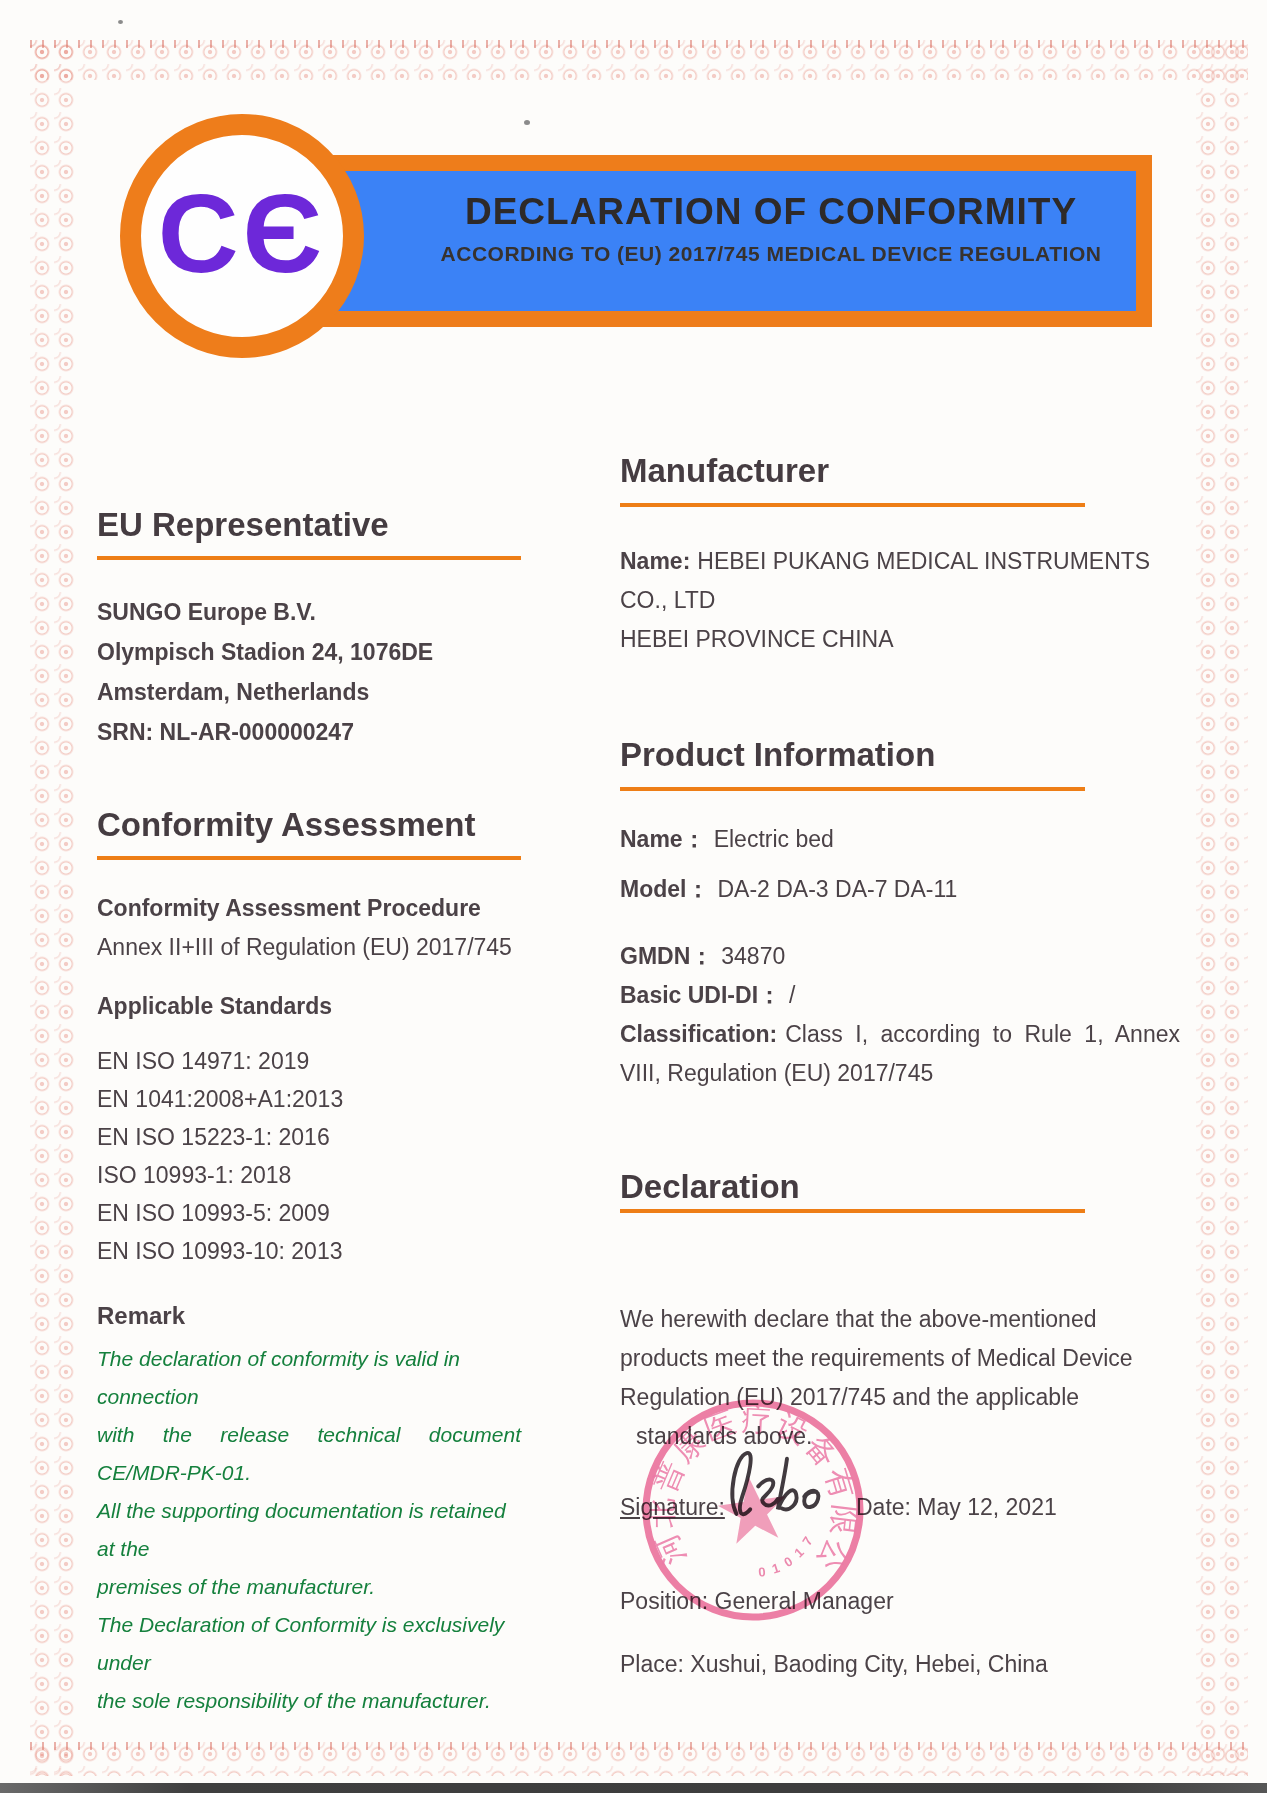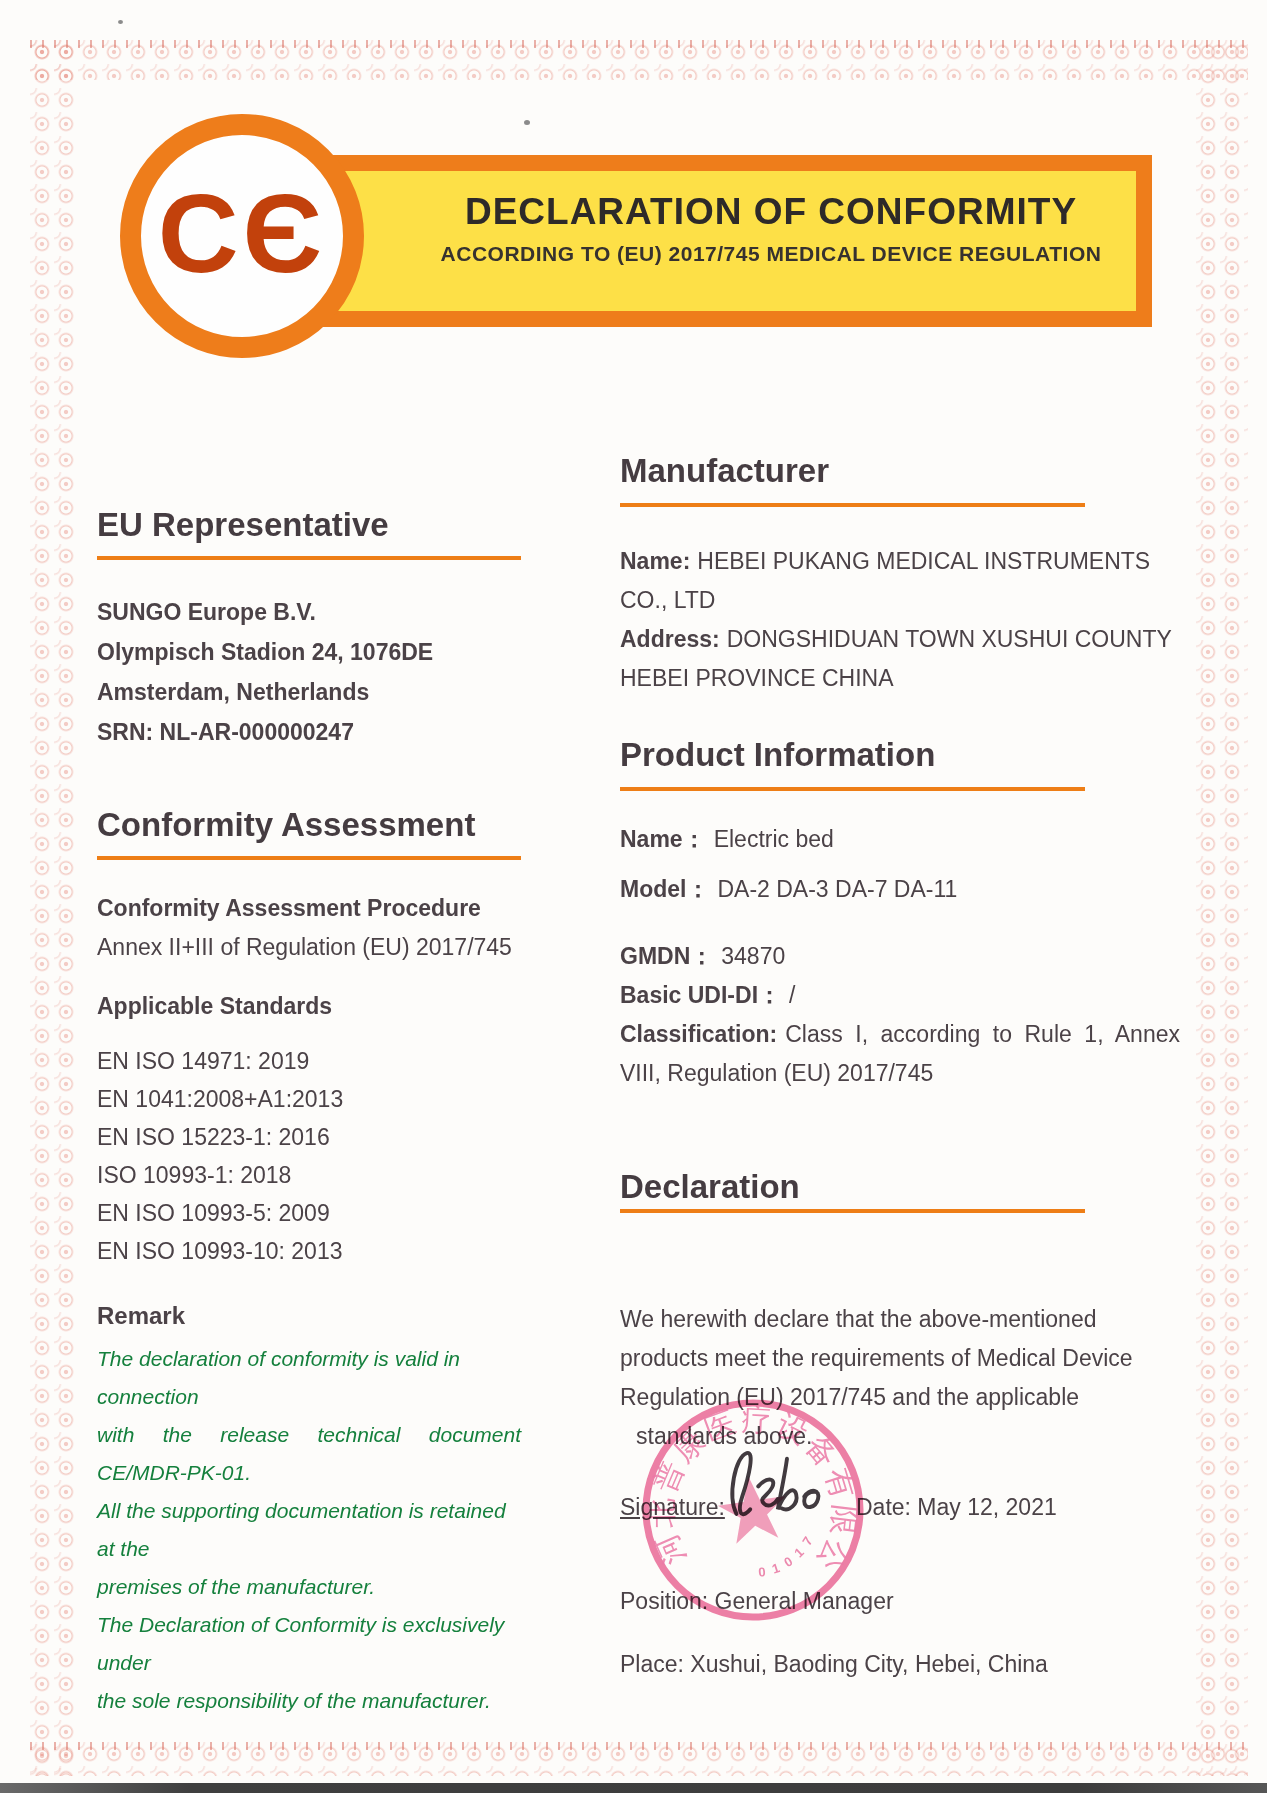--- a/index.html
+++ b/index.html
@@ -29,40 +29,40 @@
       radial-gradient(circle at 50% 50%, transparent 5px, var(--c1) 6px, transparent 8px),
       radial-gradient(circle at 0% 0%, transparent 5px, var(--c2) 6px, transparent 8px),
       radial-gradient(circle at 50% 50%, var(--c1) 1.6px, transparent 2.6px);
     background-size:12px 8px, 24px 24px, 24px 24px, 24px 24px;
     background-repeat:repeat-x, repeat, repeat, repeat;
   }
 
   
   .banner{
     left:312px;top:155px;width:840px;height:172px;
-    border:16px solid #EE7D1B;background:#fde047;
+    border:16px solid #EE7D1B;background:#3b82f6;
     box-sizing:border-box;z-index:1;
     text-align:center;padding-left:78px;
   }
   .banner .title{
     margin-top:20px;
     font-size:37px;font-weight:bold;color:#2e2a29;letter-spacing:1px;
   }
   .banner .subtitle{
     margin-top:9px;
     font-size:21px;font-weight:bold;color:#37322f;letter-spacing:0.5px;
   }
   .ce-circle{
     left:120px;top:114px;width:202px;height:202px;
     border:21px solid #EE7D1B;border-radius:50%;
     background:#fefefe;z-index:2;
     display:flex;align-items:center;justify-content:center;
   }
   .ce-circle .ce-letters{
-    font-size:112px;font-weight:bold;color:#c2410c;
+    font-size:112px;font-weight:bold;color:#6d28d9;
     letter-spacing:4px;line-height:1;transform:translateY(-2px);
   }
 
   
   .h2{font-size:33px;font-weight:bold;color:#453c41;}
   .rule{height:4px;background:#EE7E16;}
 
   
   .b23{font-size:23px;font-weight:bold;line-height:40px;white-space:nowrap;}
   .r23{font-size:23px;line-height:38px;white-space:nowrap;}
@@ -140,21 +140,20 @@
     <span class="remark-line">The Declaration of Conformity is exclusively under</span>
     <span class="remark-line">the sole responsibility of the manufacturer.</span>
   </div>
 
   <div class="abs h2" style="left:620px;top:452px;">Manufacturer</div>
   <div class="abs rule" style="left:620px;top:503px;width:465px;"></div>
 
   <div class="abs flow" style="left:620px;top:542px;width:560px;">
     <span class="line"><b>Name:</b><span>HEBEI PUKANG MEDICAL INSTRUMENTS</span></span>
     <span class="line">CO., LTD</span>
-    <span class="line"><b>Address:</b><span>DONGSHIDUAN TOWN XUSHUI COUNTY</span></span>
     <span class="line">HEBEI PROVINCE CHINA</span>
   </div>
 
   <div class="abs h2" style="left:620px;top:736px;">Product Information</div>
   <div class="abs rule" style="left:620px;top:787px;width:465px;"></div>
 
   <div class="abs" style="left:620px;top:820px;width:560px;">
     <div class="row"><b>Name：</b><span>Electric bed</span></div>
     <div class="row" style="margin-top:11px;"><b>Model：</b><span>DA-2 DA-3 DA-7 DA-11</span></div>
     <div class="row" style="margin-top:28px;"><b>GMDN：</b><span>34870</span></div>

